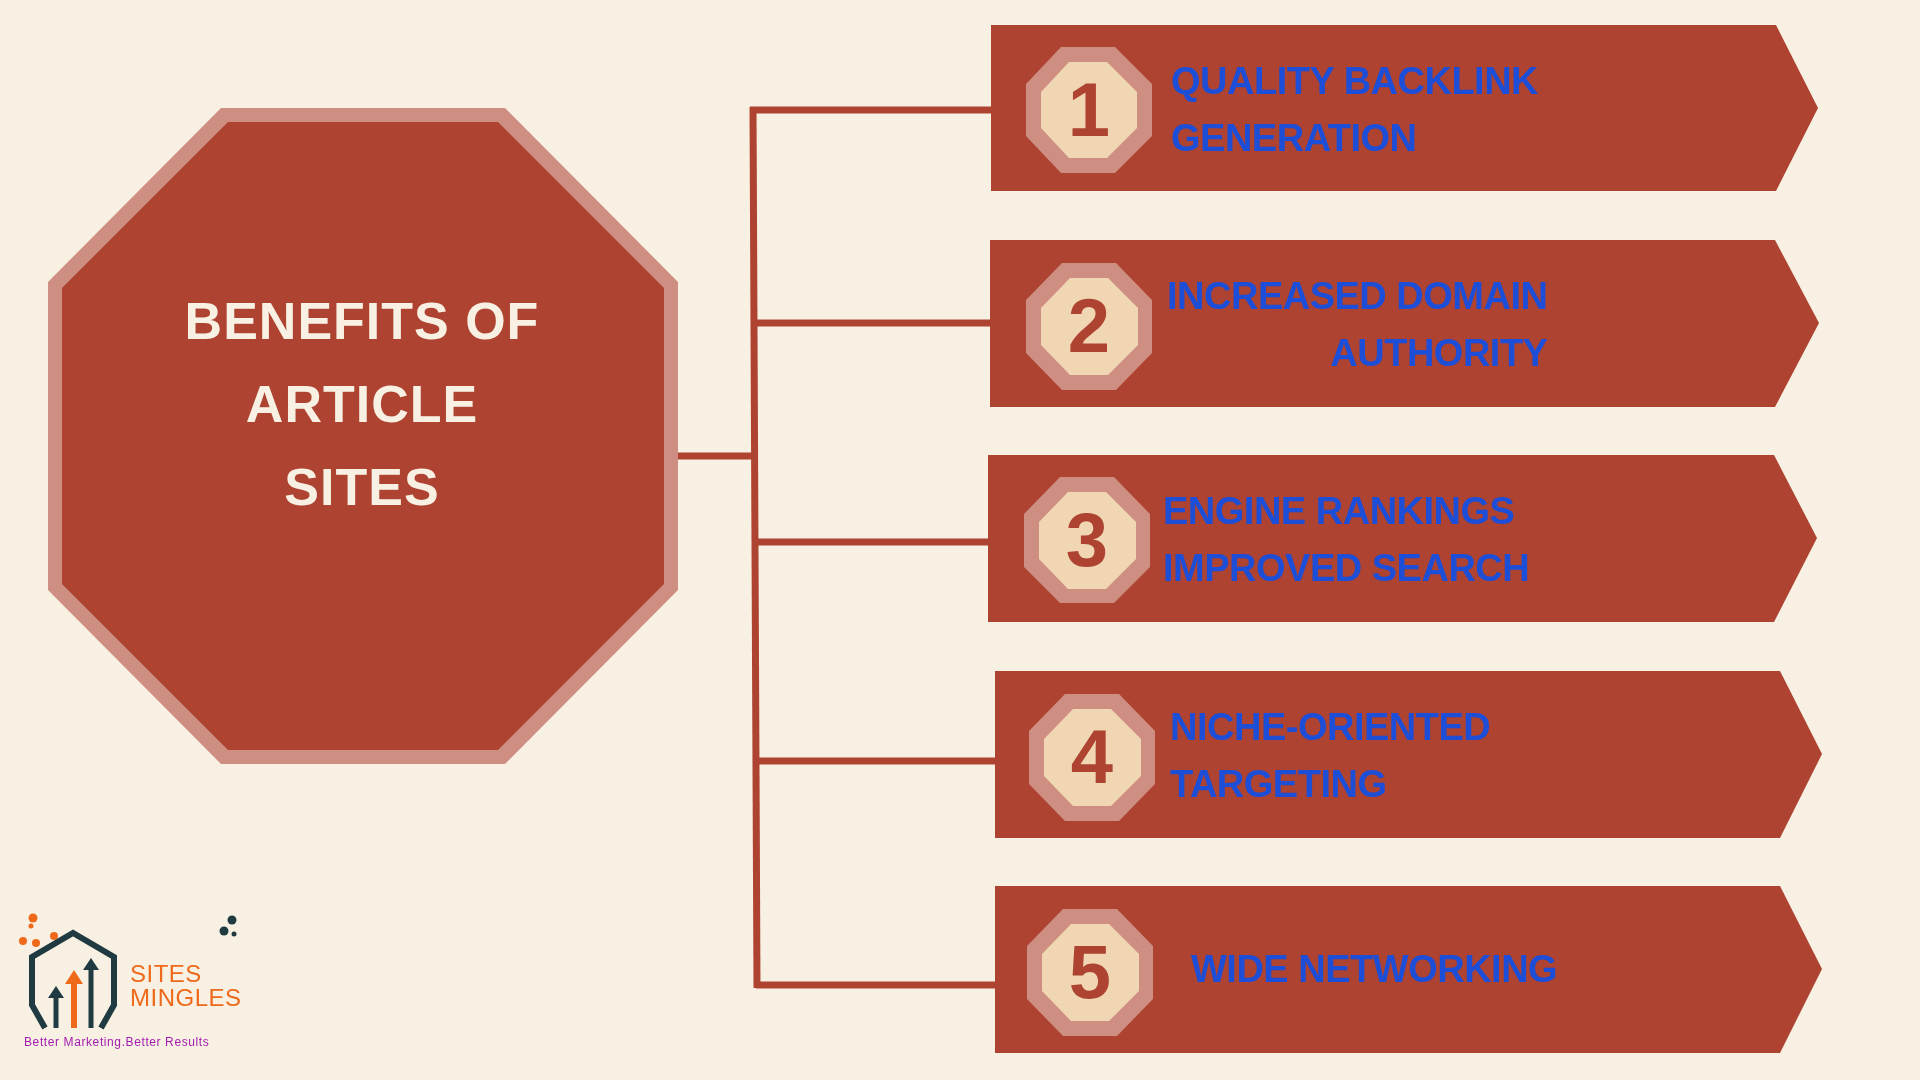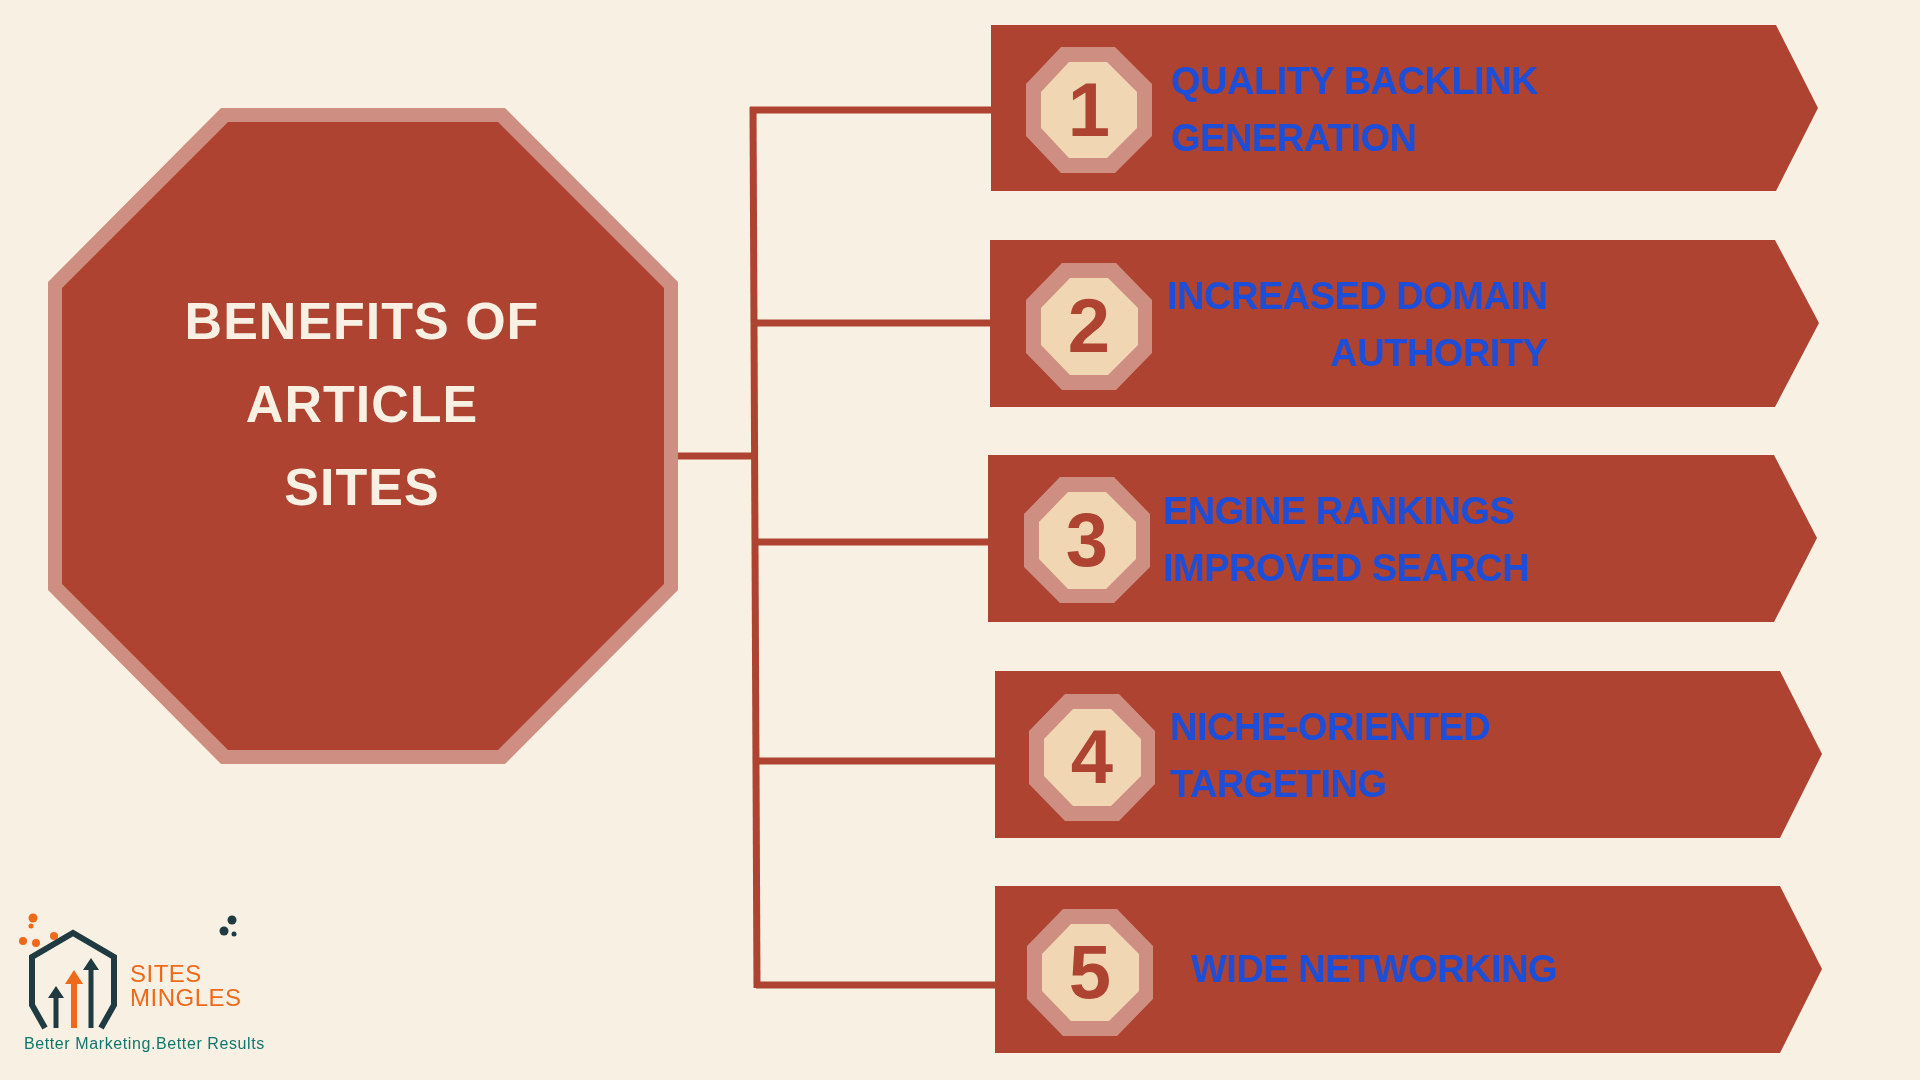--- a/index.html
+++ b/index.html
@@ -24,21 +24,21 @@
   .banner .badge-num {
     position: absolute; width: 126px; height: 126px; text-align: center;
     line-height: 126px; font-size: 76px; font-weight: 700; color: #AD4330;
   }
   .banner .label {
     position: absolute; color: #1d4ed8; font-weight: 700; font-size: 38px;
     line-height: 57px; letter-spacing: -0.5px; white-space: nowrap;
     text-transform: uppercase;
   }
   .logo-text { position: absolute; color: #EE6A1A; font-size: 24px; line-height: 24px; font-weight: 400; letter-spacing: 0.5px;}
-  .tagline { position: absolute; color: #0f766e; font-size: 16px; left: 24px; top: 1035px; letter-spacing: 0.6px; white-space: nowrap;}
+  .tagline { position: absolute; color: #a21caf; font-size: 12px; left: 24px; top: 1035px; letter-spacing: 0.6px; white-space: nowrap;}
 </style>
 </head>
 <body>
 
 <svg class="layer" width="1920" height="1080">
 
   <polygon points="221,108 505,108 678,282 678,590 505,764 221,764 48,590 48,282" fill="#CF8E82"></polygon>
   <polygon points="228,122 498,122 664,288 664,584 498,750 228,750 62,584 62,288" fill="#AD4330"></polygon>
 
   <line x1="678" y1="456" x2="756" y2="456" stroke="#AD4330" stroke-width="7"></line>

